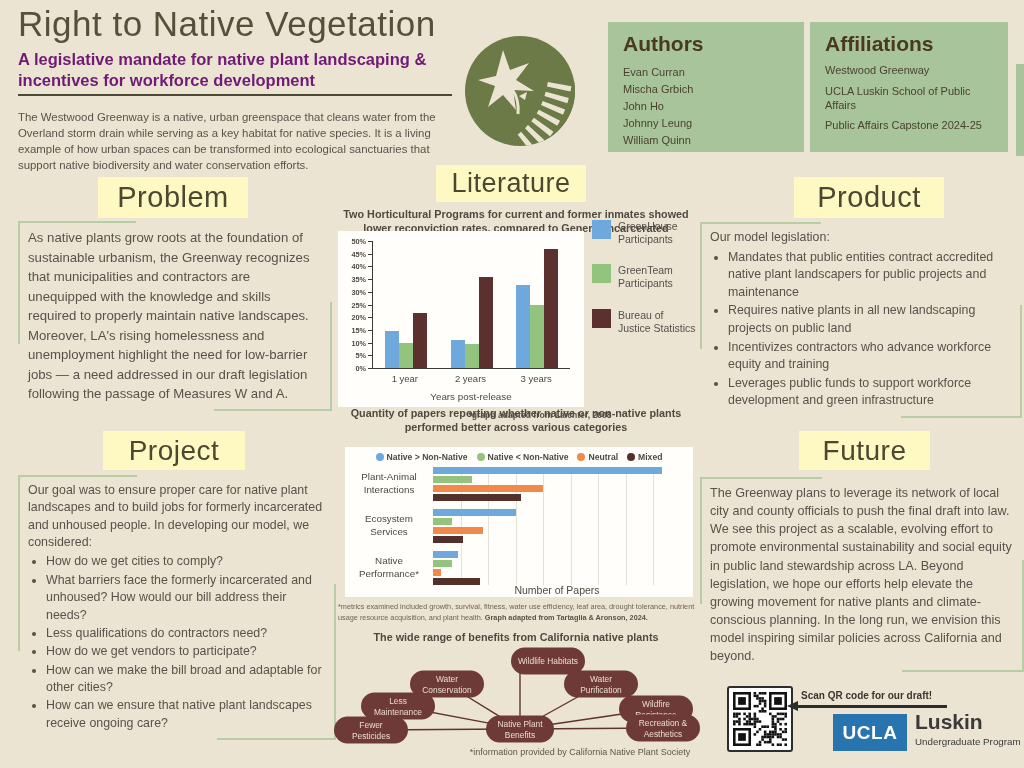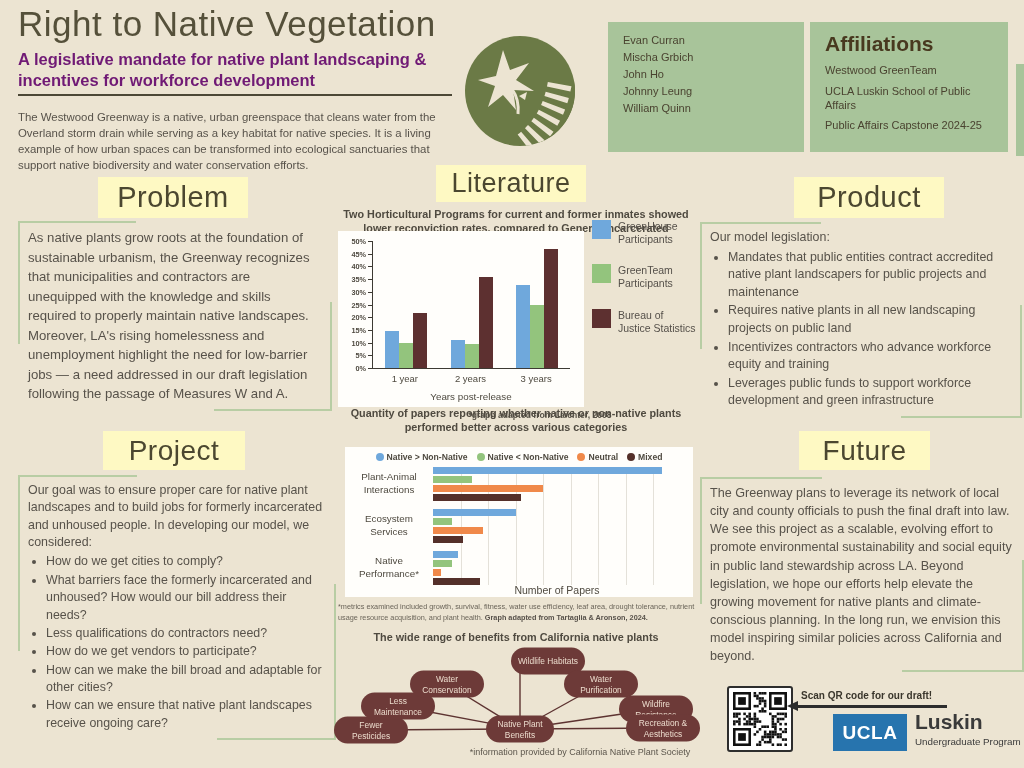--- a/index.html
+++ b/index.html
@@ -120,32 +120,33 @@
         <path d="M74 112 C 86 95, 96 78, 100 50 L 114 46 L 114 114 L 60 114 Z" fill="#6b7a46"></path>
         <path d="M62 110 C 80 96, 92 78, 97 48" stroke="#ece4d2" stroke-width="24" fill="none" stroke-dasharray="5 6"></path>
         <path d="M40 16 L47 36 L66 29 L53 46 L71 57 L50 56 L53 76 L40 61 L25 73 L32 52 L15 46 L33 42 Z" fill="#ece4d2"></path>
         <path d="M49 55 C 54 62, 56 70, 55 80" stroke="#ece4d2" stroke-width="3" fill="none"></path>
         <path d="M56 62 l8 -4 l-2 8 Z" fill="#ece4d2"></path>
       </g>
     </svg>
   </div>
 
   <div class="infobox" id="authors-box">
+    <h2>Authors</h2>
     <ul>
         <li>Evan Curran</li>
         <li>Mischa Grbich</li>
         <li>John Ho</li>
         <li>Johnny Leung</li>
         <li>William Quinn</li>
       </ul>
   </div>
   <div class="infobox" id="affil-box">
     <h2>Affiliations</h2>
     <ul>
-        <li>Westwood GreenTeam</li>
+        <li>Westwood Greenway</li>
         <li>UCLA Luskin School of Public Affairs</li>
         <li>Public Affairs Capstone 2024-25</li>
       </ul>
   </div>
   <div class="edge-strip"></div>
 
   <div class="sec-head" style="left:98px;top:177px;width:150px;height:41px;font-size:29px;">Problem</div>
   <div class="sec-head" style="left:436px;top:165px;width:150px;height:37px;font-size:27px;">Literature</div>
   <div class="sec-head" style="left:794px;top:177px;width:150px;height:41px;font-size:29px;">Product</div>
   <div class="sec-head" style="left:103px;top:431px;width:142px;height:39px;">Project</div>

